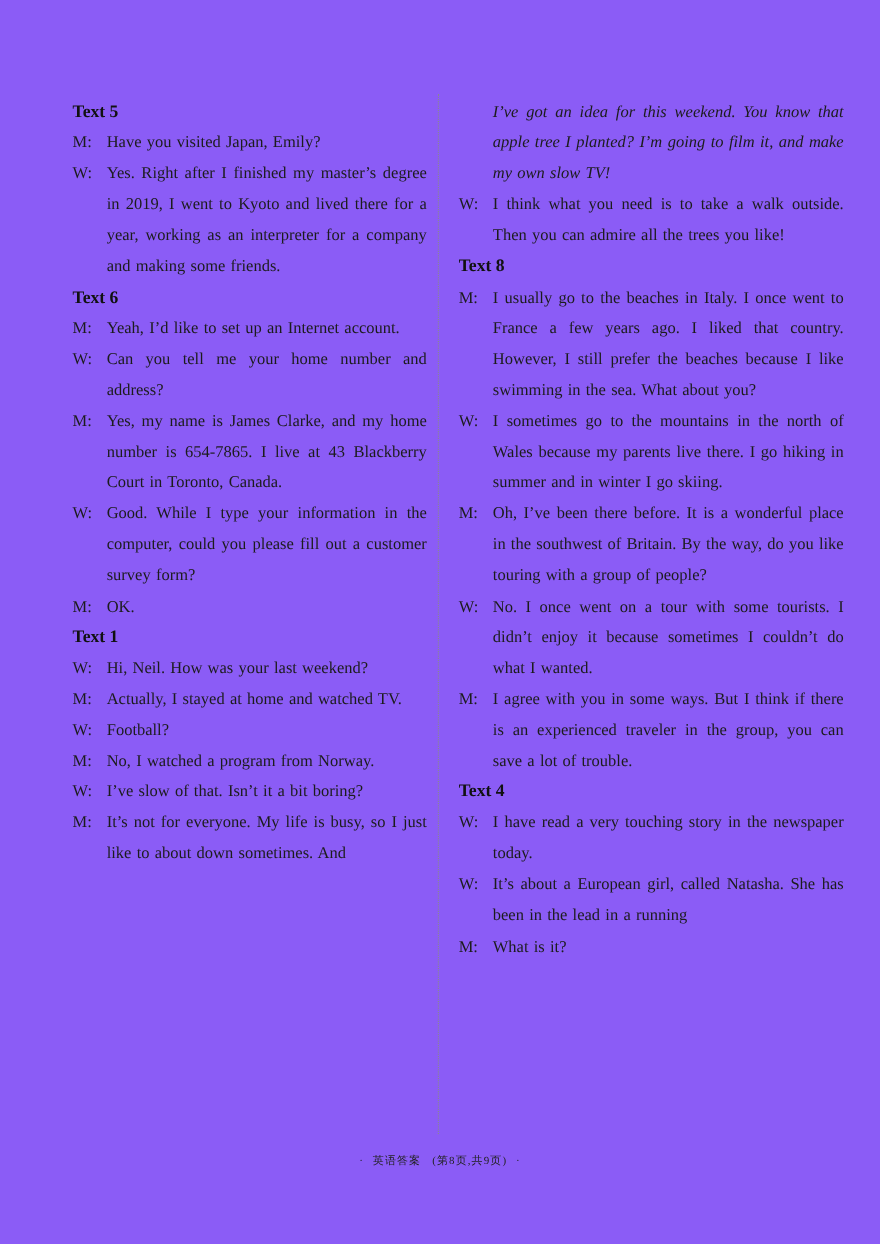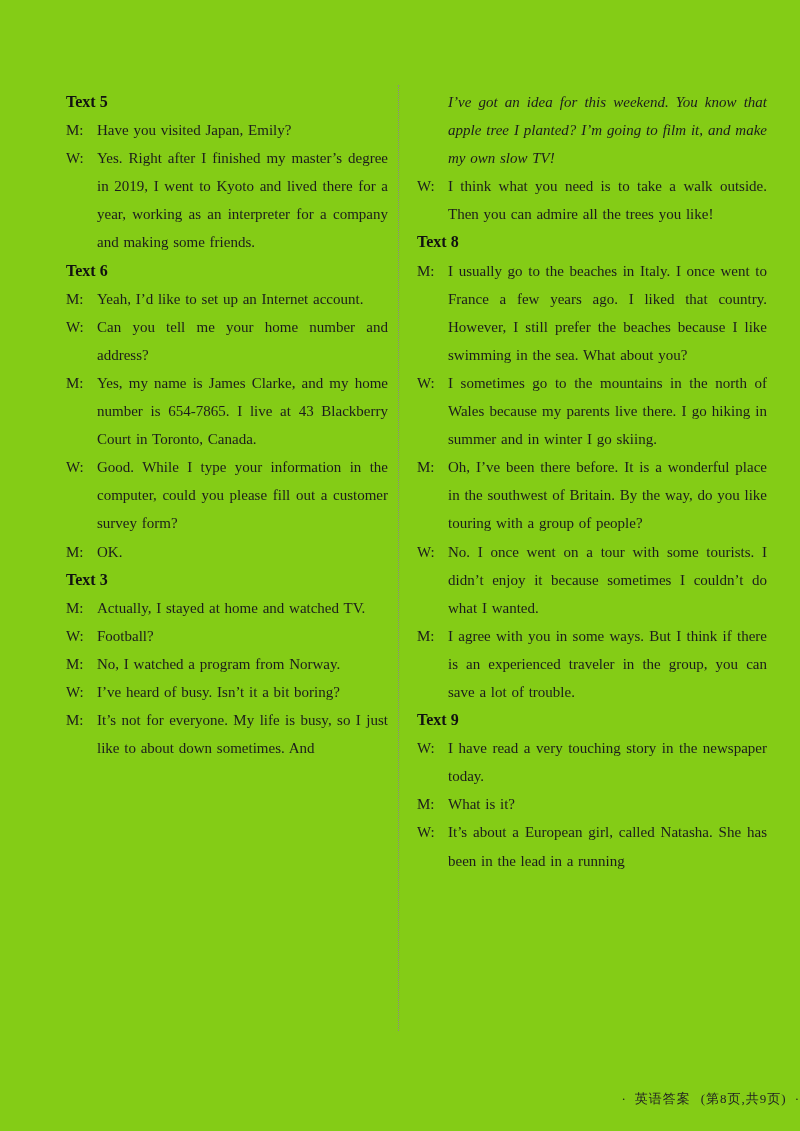--- a/index.html
+++ b/index.html
@@ -1,20 +1,20 @@
 <!DOCTYPE html>
 <html><head>
 <meta charset="utf-8">
 <style>
   html, body { margin: 0; padding: 0; background: #ffffff; }
   .page {
     position: relative;
     width: 800px;
     height: 1131px;
-    background: #84cc16;
+    background: #8b5cf6;
     font-family: "Liberation Serif", serif;
     color: #1c1c1c;
     overflow: hidden;
   }
   .content {
     display: flex;
     align-items: flex-start;
     padding: 88px 0 0 66px;
   }
   .col { flex: none; }
@@ -52,64 +52,64 @@
     display: inline-block;
     width: 31px;
     text-indent: 0;
     font-weight: normal;
   }
   .footer {
     position: absolute;
     left: 0;
     top: 1048px;
     width: 100%;
-    text-align: right;
-    font-size: 13px;
+    text-align: center;
+    font-size: 10px;
     color: #222;
     letter-spacing: 1px;
-    margin-top: 42px;
   }
   .footer .f-title { margin: 0 10px 0 8px; }
   .footer .f-pages { margin-right: 8px; }
 </style>
 </head>
 <body>
 
 <div class="page">
   <div class="content">
     <div class="col col-a">
         <div class="heading">Text 5</div>
         <p class="dia"><span class="spk">M:</span><span>Have you visited Japan, Emily?</span></p>
         <p class="dia"><span class="spk">W:</span><span>Yes. Right after I finished my master’s degree in 2019, I went to Kyoto and lived there for a year, working as an interpreter for a company and making some friends.</span></p>
         <div class="heading">Text 6</div>
         <p class="dia"><span class="spk">M:</span><span>Yeah, I’d like to set up an Internet account.</span></p>
         <p class="dia"><span class="spk">W:</span><span>Can you tell me your home number and address?</span></p>
         <p class="dia"><span class="spk">M:</span><span>Yes, my name is James Clarke, and my home number is 654-7865. I live at 43 Blackberry Court in Toronto, Canada.</span></p>
         <p class="dia"><span class="spk">W:</span><span>Good. While I type your information in the computer, could you please fill out a customer survey form?</span></p>
         <p class="dia"><span class="spk">M:</span><span>OK.</span></p>
-        <div class="heading">Text 3</div>
+        <div class="heading">Text 1</div>
+        <p class="dia"><span class="spk">W:</span><span>Hi, Neil. How was your last weekend?</span></p>
         <p class="dia"><span class="spk">M:</span><span>Actually, I stayed at home and watched TV.</span></p>
         <p class="dia"><span class="spk">W:</span><span>Football?</span></p>
         <p class="dia"><span class="spk">M:</span><span>No, I watched a program from Norway.</span></p>
-        <p class="dia"><span class="spk">W:</span><span>I’ve heard of busy. Isn’t it a bit boring?</span></p>
+        <p class="dia"><span class="spk">W:</span><span>I’ve slow of that. Isn’t it a bit boring?</span></p>
         <p class="dia"><span class="spk">M:</span><span>It’s not for everyone. My life is busy, so I just like to about down sometimes. And</span></p>
       </div>
     <div class="divider"></div>
     <div class="col col-b">
         <p class="dia cont"><span>I’ve got an idea for this weekend. You know that apple tree I planted? I’m going to film it, and make my own slow TV!</span></p>
         <p class="dia"><span class="spk">W:</span><span>I think what you need is to take a walk outside. Then you can admire all the trees you like!</span></p>
         <div class="heading">Text 8</div>
         <p class="dia"><span class="spk">M:</span><span>I usually go to the beaches in Italy. I once went to France a few years ago. I liked that country. However, I still prefer the beaches because I like swimming in the sea. What about you?</span></p>
         <p class="dia"><span class="spk">W:</span><span>I sometimes go to the mountains in the north of Wales because my parents live there. I go hiking in summer and in winter I go skiing.</span></p>
         <p class="dia"><span class="spk">M:</span><span>Oh, I’ve been there before. It is a wonderful place in the southwest of Britain. By the way, do you like touring with a group of people?</span></p>
         <p class="dia"><span class="spk">W:</span><span>No. I once went on a tour with some tourists. I didn’t enjoy it because sometimes I couldn’t do what I wanted.</span></p>
         <p class="dia"><span class="spk">M:</span><span>I agree with you in some ways. But I think if there is an experienced traveler in the group, you can save a lot of trouble.</span></p>
-        <div class="heading">Text 9</div>
+        <div class="heading">Text 4</div>
         <p class="dia"><span class="spk">W:</span><span>I have read a very touching story in the newspaper today.</span></p>
+        <p class="dia"><span class="spk">W:</span><span>It’s about a European girl, called Natasha. She has been in the lead in a running</span></p>
         <p class="dia"><span class="spk">M:</span><span>What is it?</span></p>
-        <p class="dia"><span class="spk">W:</span><span>It’s about a European girl, called Natasha. She has been in the lead in a running</span></p>
       </div>
   </div>
 
   <div class="footer">
     <span>·</span><span class="f-title">英语答案</span><span class="f-pages">(第8页,共9页)</span><span>·</span>
   </div>
 </div>
 
 </body></html>

